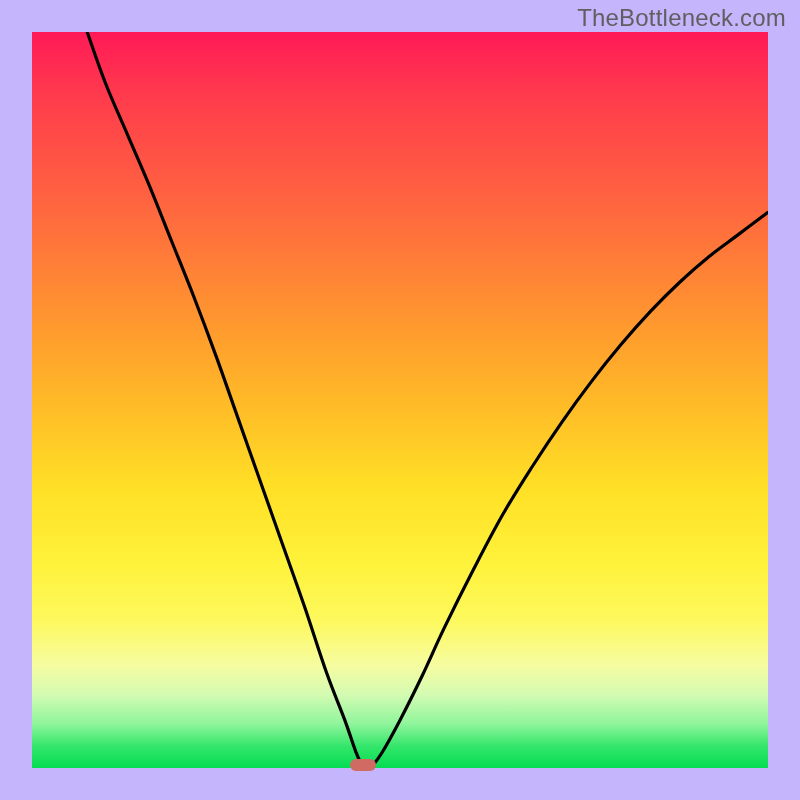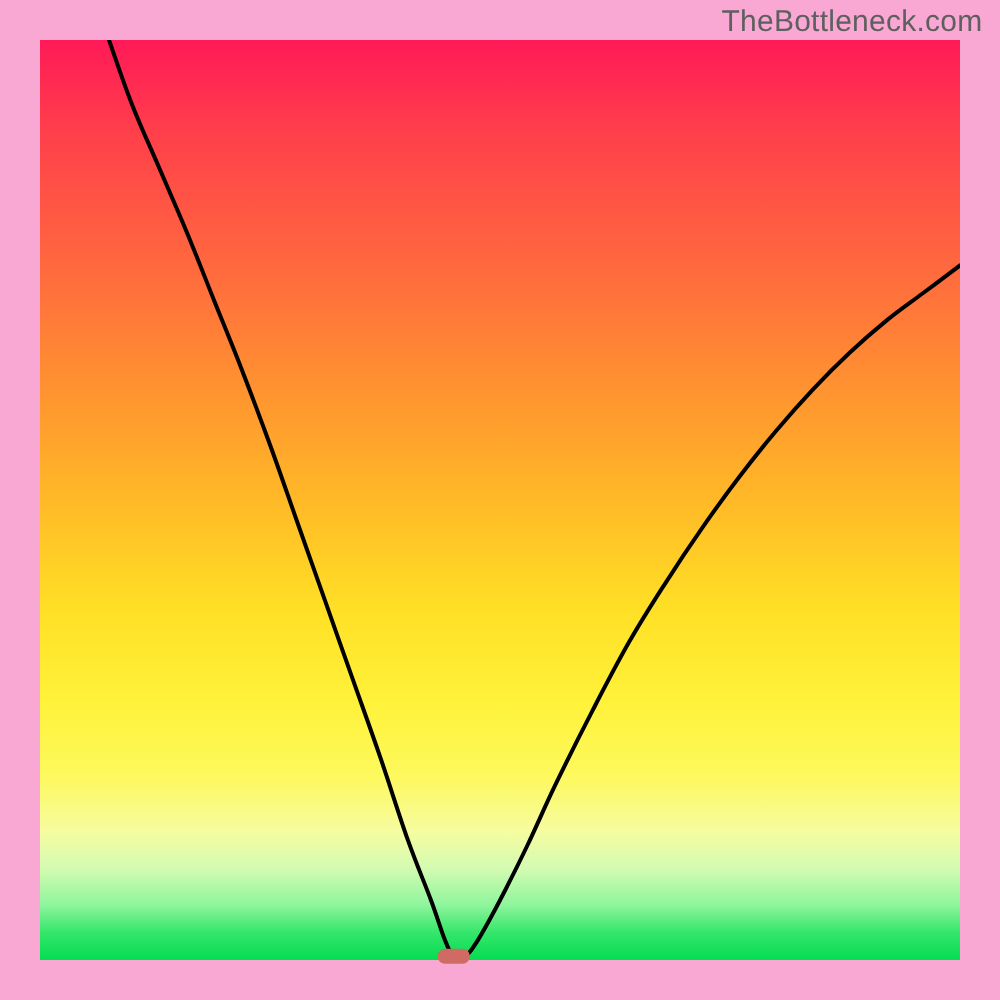--- a/index.html
+++ b/index.html
@@ -8,21 +8,21 @@
     width: 800px;
     height: 800px;
     background: #000;
     overflow: hidden;
     font-family: Arial, Helvetica, sans-serif;
   }
   .frame {
     position: relative;
     width: 800px;
     height: 800px;
-    background: #f9a8d4;
+    background: #c4b5fd;
   }
   .watermark {
     position: absolute;
     top: 4px;
     right: 14px;
     color: #5f5f5f;
     font-size: 24px;
     font-weight: 500;
     letter-spacing: 0.2px;
     z-index: 5;

